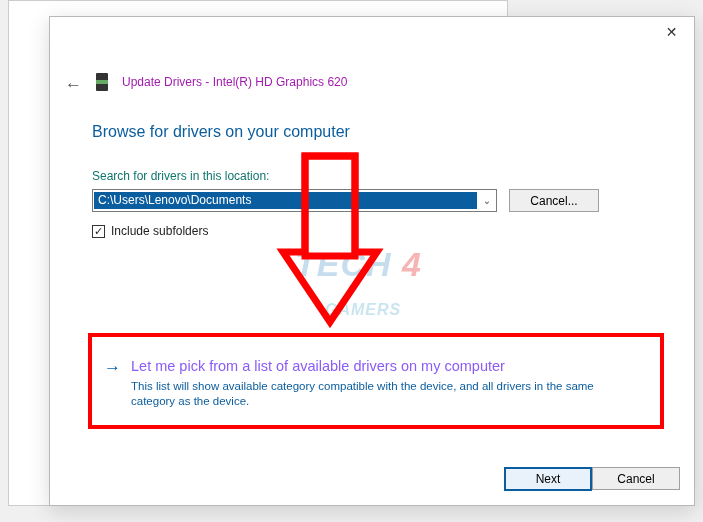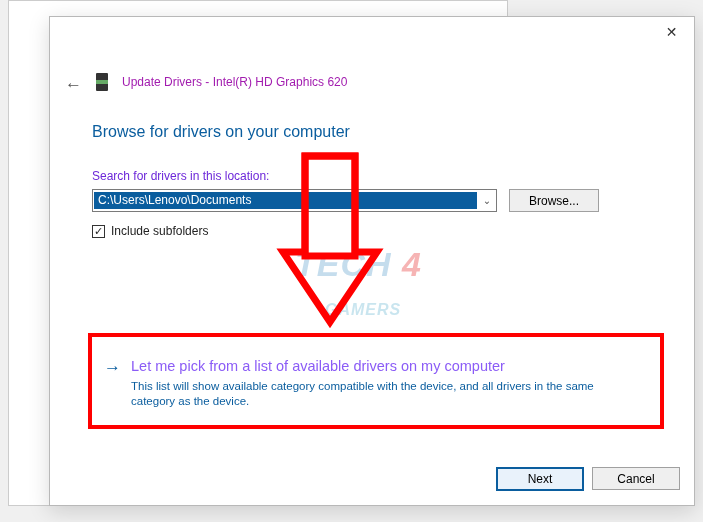--- a/index.html
+++ b/index.html
@@ -85,21 +85,21 @@
     right: 42px;
   }
   .heading {
     color: #0a5d9e;
     font-size: 16px;
     font-weight: 400;
     margin-bottom: 28px;
   }
   .search-label {
     font-size: 12px;
-    color: #6d28d9;
+    color: #0f766e;
     margin-bottom: 6px;
   }
   .search-row {
     display: flex;
     gap: 12px;
     align-items: center;
   }
   .combo {
     position: relative;
     width: 405px;
@@ -186,21 +186,20 @@
     color: #0a5d9e;
     font-size: 11.5px;
     line-height: 1.35;
     max-width: 480px;
   }
   .footer {
     position: absolute;
     right: 14px;
     bottom: 14px;
     display: flex;
-    gap: 8px;
   }
   .footer button {
     width: 88px;
     height: 23px;
     border: 1px solid #a0a0a0;
     background: #efefef;
     font-size: 12px;
     cursor: pointer;
     padding: 0;
   }
@@ -252,21 +251,21 @@
   <div class="content">
     <div class="heading">Browse for drivers on your computer</div>
 
     <div class="search-label">Search for drivers in this location:</div>
 
     <div class="search-row">
       <div class="combo">
         <span class="combo-text">C:\Users\Lenovo\Documents</span>
         <span class="combo-chevron">⌄</span>
       </div>
-      <button class="browse-btn">Browse...</button>
+      <button class="browse-btn">Cancel...</button>
     </div>
 
     <div class="subfolders">
       <span class="checkbox">
         <span>✓</span>
       </span>
       <span>Include subfolders</span>
     </div>
   </div>
 

